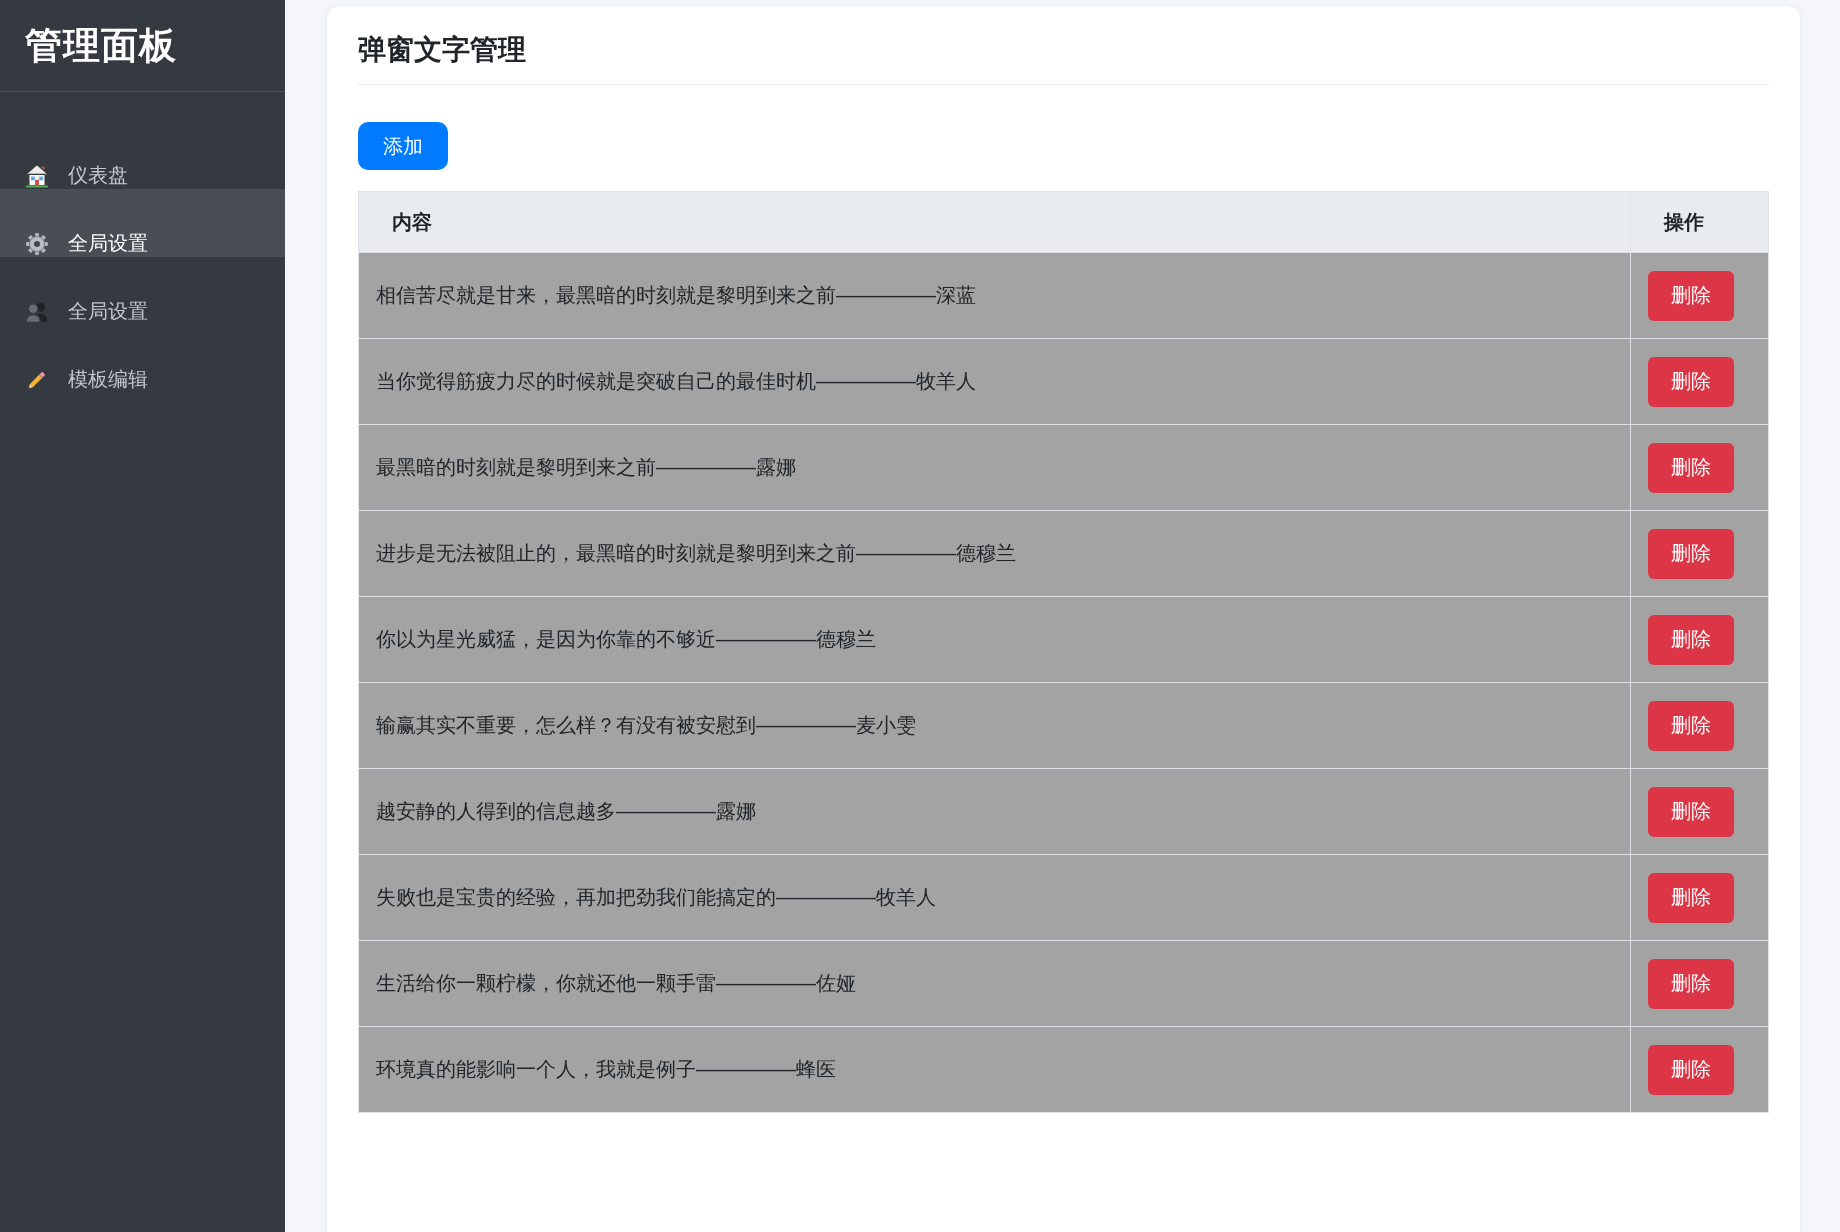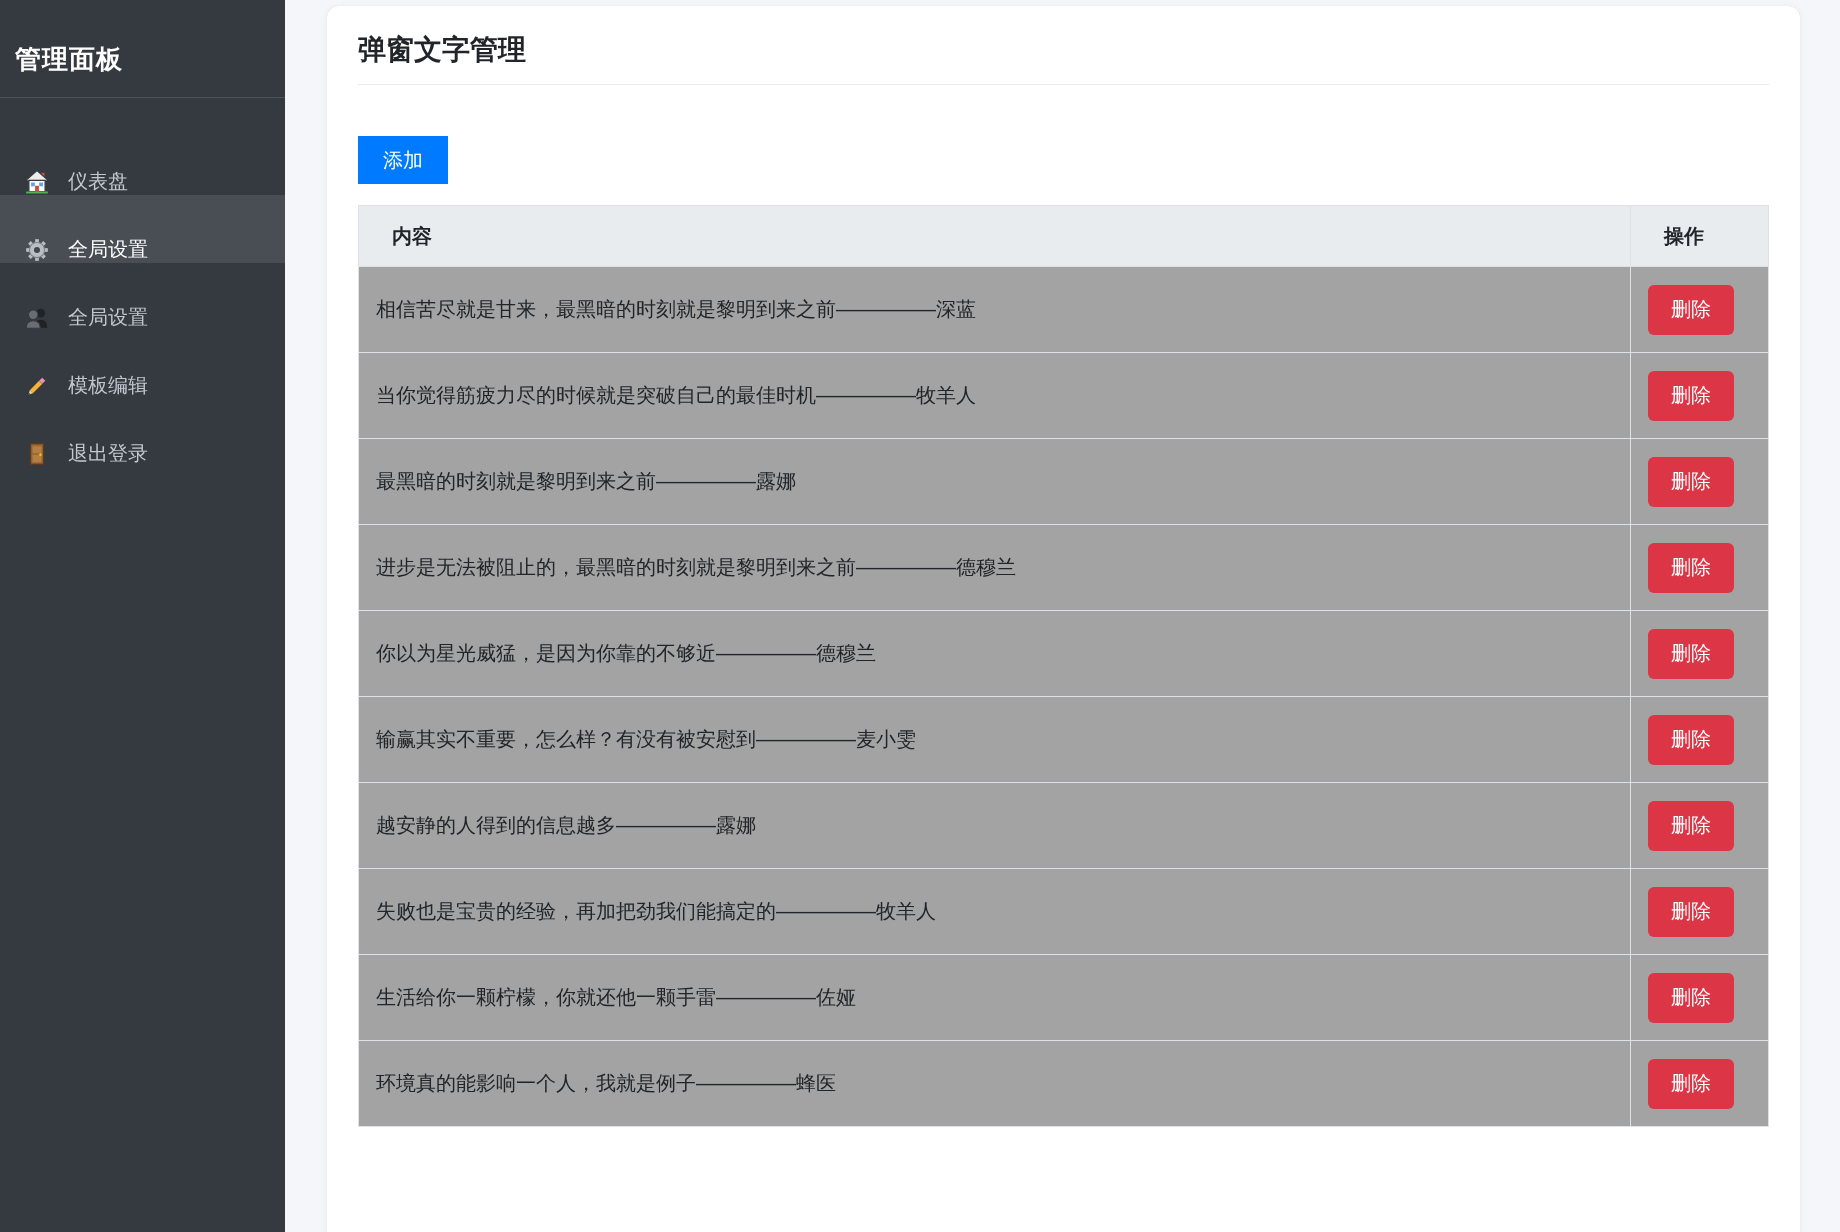--- a/index.html
+++ b/index.html
@@ -9,25 +9,24 @@
     font-family:"Liberation Sans","DejaVu Sans",sans-serif;
   }
   #app{display:flex;width:1840px;height:1232px;}
 
   
   .sidebar{
     flex:0 0 285px;width:285px;background:#343a40;color:#fff;
     display:flex;flex-direction:column;
   }
   .brand{
-    padding:21px 15px 20px 15px;
-    font-size:26px;font-weight:700;color:#ffffff;
+    padding:21px 15px 20px 25px;
+    font-size:37px;font-weight:700;color:#ffffff;
     border-bottom:1px solid #4b545c;
     letter-spacing:1px;
-    margin-top:21px;
   }
   .menu{padding-top:29px;}
   .side-item{
     height:68px;display:flex;align-items:flex-end;
     padding:0 24px;gap:18px;
     color:#c2c7d0;font-size:20px;cursor:pointer;
   }
   .side-item.active{background:#494e54;color:#ffffff;}
   .side-icon{width:26px;height:26px;flex:0 0 26px;display:flex;align-items:center;justify-content:center;}
   .side-icon svg{width:26px;height:26px;display:block;}
@@ -47,22 +46,22 @@
   .divider{border:0;border-top:1px solid #e9ecef;margin:0 0 27px 0;}
 
   .popup-input{
     display:block;width:100%;box-sizing:border-box;height:45px;
     border:1px solid #ced4da;border-radius:5px;
     padding:0 15px;font-size:20px;color:#495057;
     font-family:inherit;outline:none;background:#fff;
   }
   .popup-input::placeholder{color:#9ba3ab;}
   .btn-add{
-    margin-top:24px;height:48px;padding:0 25px;
-    background:#007bff;color:#ffffff;border:0;border-radius:0;
+    margin-top:10px;height:48px;padding:0 25px;
+    background:#007bff;color:#ffffff;border:0;border-radius:10px;
     font-size:20px;font-family:inherit;cursor:pointer;
   }
 
   .table-wrap{margin-top:21px;}
   table.popup-table{
     width:100%;border-collapse:collapse;table-layout:fixed;
     font-size:20px;color:#212529;
   }
   .popup-table col.c-action{width:138px;}
   .popup-table th,.popup-table td{border:1px solid #dee2e6;text-align:left;vertical-align:middle;}
@@ -136,31 +135,20 @@
       <rect x="16.2" y="10" width="1.2" height="4" fill="#9e9e9e"></rect>
       <rect x="4.6" y="10" width="11.8" height="4" fill="#f9b234"></rect>
       <polygon points="4.6,10 1,12 4.6,14" fill="#f0d9b5"></polygon>
       <polygon points="2.4,11.2 1,12 2.4,12.8" fill="#3b3b3b"></polygon>
     </g>
   </svg>
           </span>
     <span class="side-label">模板编辑</span>
   </div>
 
-  <div class="side-item">
-    <span class="side-icon">
-            <svg viewBox="0 0 24 24">
-    <rect x="6" y="2.5" width="12" height="19" fill="#9c6a33" stroke="#5b3a1e" stroke-width="1.3"></rect>
-    <rect x="8" y="5" width="8" height="6" fill="#b37f44"></rect>
-    <rect x="8" y="13" width="8" height="6.5" fill="#b37f44"></rect>
-    <circle cx="15.2" cy="12.6" r="1.2" fill="#f1c40f"></circle>
-  </svg>
-          </span>
-    <span class="side-label">退出登录</span>
-  </div>
 </nav>
   </aside>
 
   <main class="main">
     <section class="card">
       <h1 class="page-title">弹窗文字管理</h1>
       <hr class="divider">
 
 
       <button class="btn-add">添加</button>

